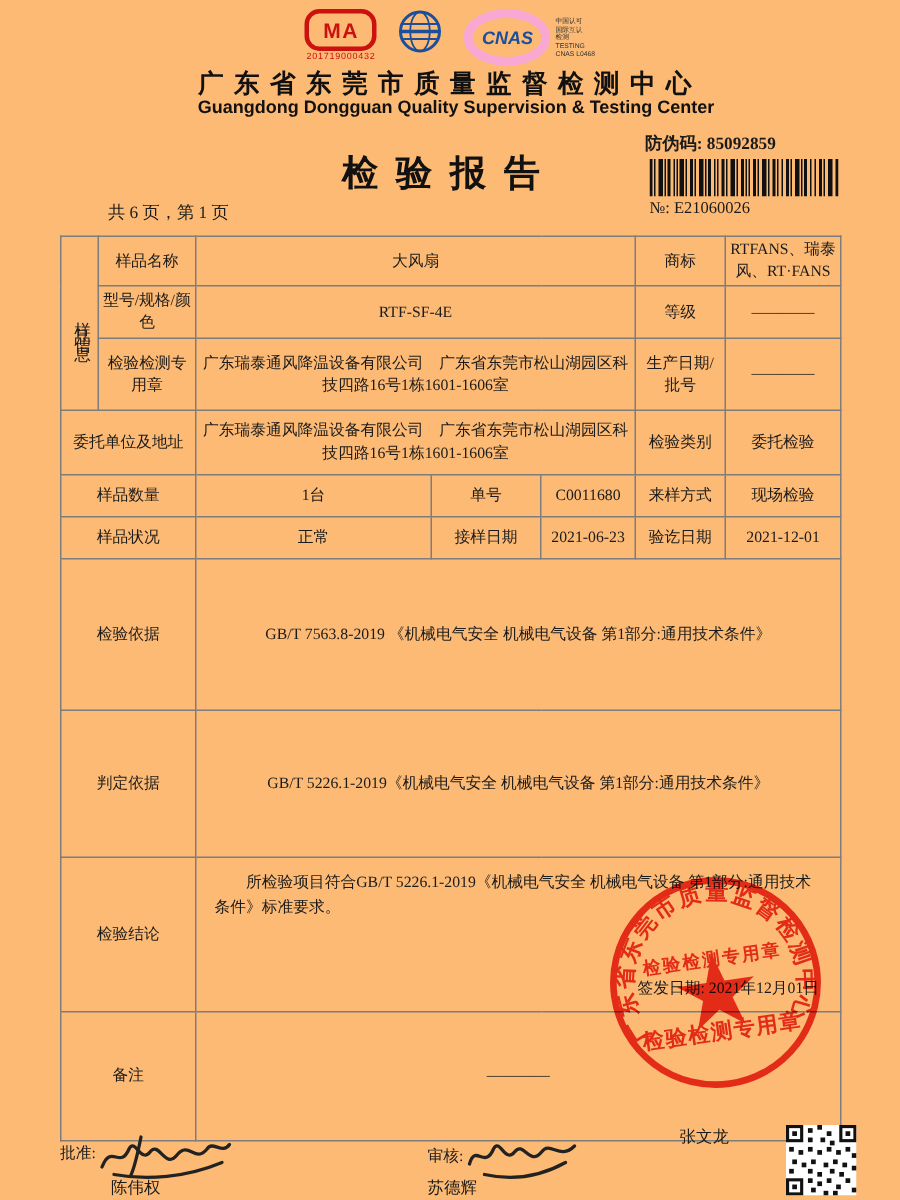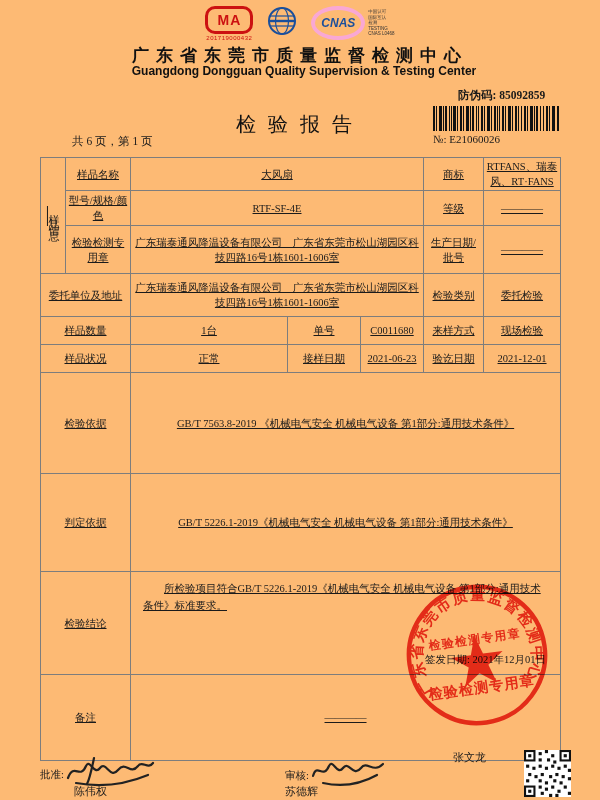--- a/index.html
+++ b/index.html
@@ -10,59 +10,59 @@
   
   .logo-row{position:absolute;top:6px;left:0;width:600px;display:flex;justify-content:center;
             align-items:flex-start;gap:14px;}
   .cma{display:flex;flex-direction:column;align-items:center;}
   .cma-box{width:42px;height:22px;border:3px solid #cc1111;border-radius:10px;
            display:flex;align-items:center;justify-content:center;
            color:#cc1111;font-weight:bold;font-size:14px;letter-spacing:1px;}
   .cma-num{color:#cc1111;font-size:6px;margin-top:1px;letter-spacing:.5px;font-family:"Liberation Sans",sans-serif;}
   .ilac{width:30px;height:30px;}
   .cnas-wrap{display:flex;align-items:center;gap:3px;}
-  .cnas-oval{width:46px;height:26px;border:4px solid #f9a8d4;border-radius:50%;
+  .cnas-oval{width:46px;height:26px;border:6px solid #f9a8d4;border-radius:50%;
              display:flex;align-items:center;justify-content:center;color:#1a4f9c;
              font-weight:bold;font-style:italic;font-size:12px;}
   .cnas-side{font-size:4.5px;line-height:1.25;white-space:pre-line;color:#333;
              font-family:"Liberation Sans",sans-serif;}
 
   
   .org-cn{position:absolute;top:44px;left:0;width:600px;text-align:center;
           font-size:17px;font-weight:bold;letter-spacing:7px;color:#111;}
   .org-en{position:absolute;top:64px;left:4px;width:600px;text-align:center;
           font-size:12px;font-weight:bold;color:#111;}
-  .antifake{position:absolute;top:88px;left:430px;font-size:11.5px;font-weight:bold;margin-left:28px;}
+  .antifake{position:absolute;top:88px;left:430px;font-size:11.5px;font-weight:bold;}
   .report-title{position:absolute;top:99px;left:0;width:600px;text-align:center;
-          font-size:20px;font-weight:normal;letter-spacing:12px;color:#111;margin-top:12px;}
+          font-size:24px;font-weight:bold;letter-spacing:12px;color:#111;}
   .page-info{position:absolute;top:134px;left:72px;font-size:11.5px;}
   .barcode{position:absolute;top:106px;left:433px;width:126px;height:25px;}
   .report-no{position:absolute;top:133px;left:433px;width:126px;text-align:left;font-size:11px;}
 
   
   table.report{position:absolute;top:157px;left:40px;width:520px;border-collapse:collapse;
-               table-layout:fixed;font-size:10.5px;text-decoration:underline;}
+               table-layout:fixed;font-size:10.5px;}
   table.report td{border:1px solid #7d7d7d;text-align:center;vertical-align:middle;
                   padding:1px 2px;line-height:1.45;overflow:hidden;}
   table.report{border:1.5px solid #5a5a5a;}
   .strip{writing-mode:vertical-rl;text-orientation:upright;letter-spacing:5px;font-size:11px;}
   td.left{text-align:left;padding-left:8px;}
   .r1{height:30px}.r2{height:35px}.r3{height:48px}.r4{height:43px}.r5{height:28px}
   .r6{height:28px}.r7{height:101px}.r8{height:98px}.r9{height:103px}.r10{height:86px}
   .concl-cell{position:relative;vertical-align:top !important;}
   .concl-text{margin:8px 10px 0;text-indent:2em;text-align:left;line-height:1.6;}
   .issue-date{position:absolute;right:14px;bottom:7px;font-size:10.5px;}
 
   
   .stamp{position:absolute;left:402px;top:580px;width:150px;height:150px;
          transform:rotate(-8deg);mix-blend-mode:multiply;opacity:.9;z-index:5;pointer-events:none;}
 
   
   .sig-block{position:absolute;display:flex;flex-direction:column;}
-  .sig-row{display:flex;align-items:center;}
+  .sig-row{display:flex;align-items:flex-start;}
   .sig-label{font-size:10.5px;margin-top:8px;}
   .sig-name{font-size:11px;margin-top:-4px;}
   .qr{position:absolute;left:524px;top:750px;width:47px;height:47px;}
 </style>
 </head>
 <body>
 
 <div class="page">
 
   <div class="logo-row">

